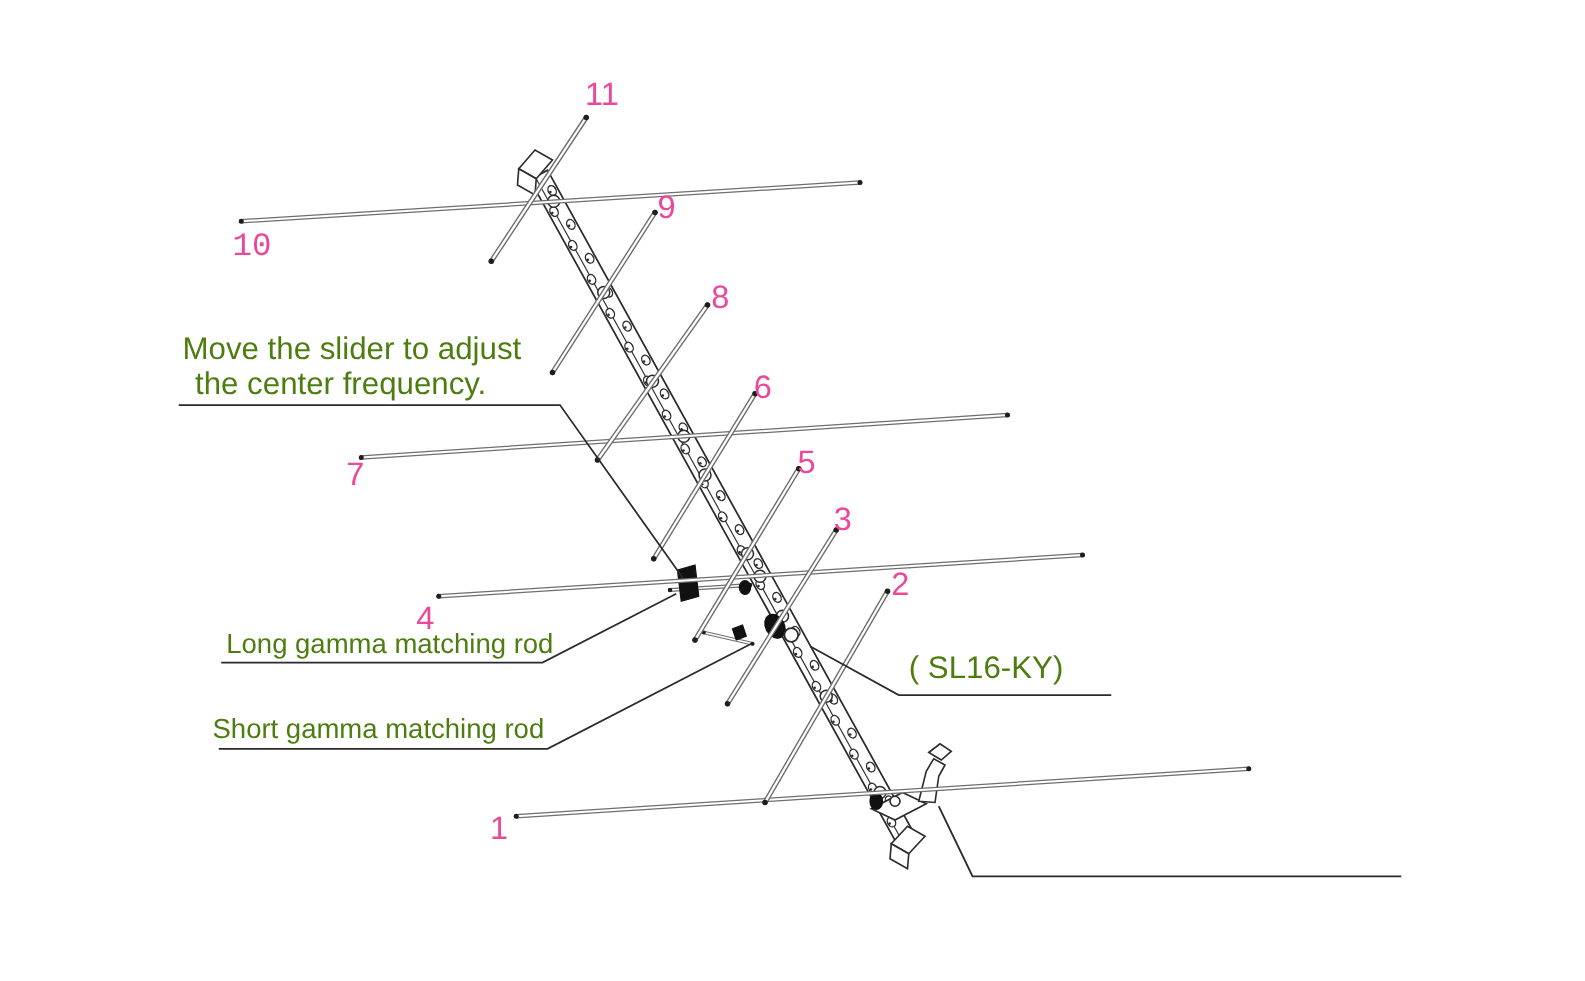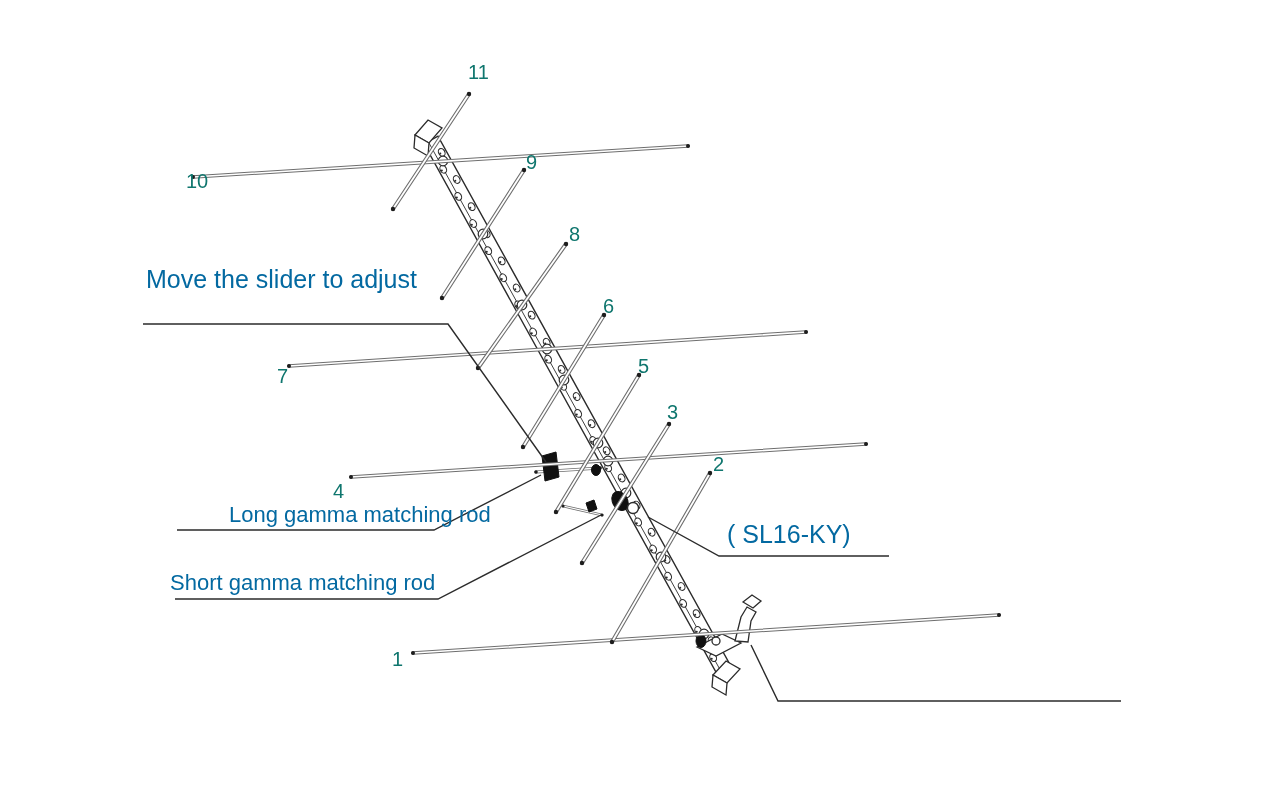--- a/index.html
+++ b/index.html
@@ -6,29 +6,29 @@
   .stage{
     position:relative;
     width:1268px;height:785px;
     background:#ffffff;
     overflow:hidden;
     font-family:"Liberation Sans", sans-serif;
   }
   .stage svg{position:absolute;left:0;top:0;}
   .num{
     position:absolute;
-    font-size:20px;
+    font-size:26px;
     line-height:1;
-    color:#0f766e;
+    color:#ec4899;
     letter-spacing:0px;
     white-space:nowrap;
   }
   .callout{
     position:absolute;
-    color:#0369a1;
+    color:#4d7c0f;
     line-height:1.1;
     white-space:nowrap;
   }
   .co-line{white-space:nowrap;}
   .co-indent{padding-left:10px;}
 </style>
 </head>
 <body>
 
 <div class="stage">
@@ -190,35 +190,36 @@
       <circle cx="710" cy="473" r="2.2" fill="#1d1d1d"></circle>
       <polyline points="143,324 448,324 546,462" fill="none" stroke="#2b2b2b" stroke-width="1.4" stroke-linejoin="miter"></polyline>
       <polyline points="177,530 434,530 541,475" fill="none" stroke="#2b2b2b" stroke-width="1.4" stroke-linejoin="miter"></polyline>
       <polyline points="175,599 438,599 601,515" fill="none" stroke="#2b2b2b" stroke-width="1.4" stroke-linejoin="miter"></polyline>
       <polyline points="648,517 719,556 889,556" fill="none" stroke="#2b2b2b" stroke-width="1.4" stroke-linejoin="miter"></polyline>
       <polyline points="751,645 778,701 1121,701" fill="none" stroke="#2b2b2b" stroke-width="1.4" stroke-linejoin="miter"></polyline>
     </svg>
 
   <div class="callout" id="co-slider" style="left: 146px; top: 266px; font-size: 25px;">
     <div class="co-line">Move the slider to adjust</div>
+    <div class="co-line co-indent">the center frequency.</div>
   </div>
 
-  <div class="callout" id="co-long" style="left: 181px; top: 503px; font-size: 22px; margin-left: 48px;">Long gamma matching rod</div>
+  <div class="callout" id="co-long" style="left: 181px; top: 503px; font-size: 22px;">Long gamma matching rod</div>
 
   <div class="callout" id="co-short" style="left: 170px; top: 571px; font-size: 22px;">Short gamma matching rod</div>
 
   <div class="callout" id="co-conn" style="left: 727px; top: 521px; font-size: 25px;">( SL16-KY)</div>
 
 
   <div id="numbers">
       <span class="num" style="left: 392px; top: 649px;">1</span>
       <span class="num" style="left: 713px; top: 454px;">2</span>
       <span class="num" style="left: 667px; top: 402px;">3</span>
       <span class="num" style="left: 333px; top: 481px;">4</span>
       <span class="num" style="left: 638px; top: 356px;">5</span>
       <span class="num" style="left: 603px; top: 296px;">6</span>
       <span class="num" style="left: 277px; top: 366px;">7</span>
       <span class="num" style="left: 569px; top: 224px;">8</span>
       <span class="num" style="left: 526px; top: 152px;">9</span>
-      <span class="num" style="left: 186px; top: 171px;">10</span>
+      <span class="num" style="left: 186px; top: 184px; font-family: Liberation Mono, monospace;">10</span>
       <span class="num" style="left: 468px; top: 62px;">11</span>
     </div>
 </div>
 
 </body></html>

